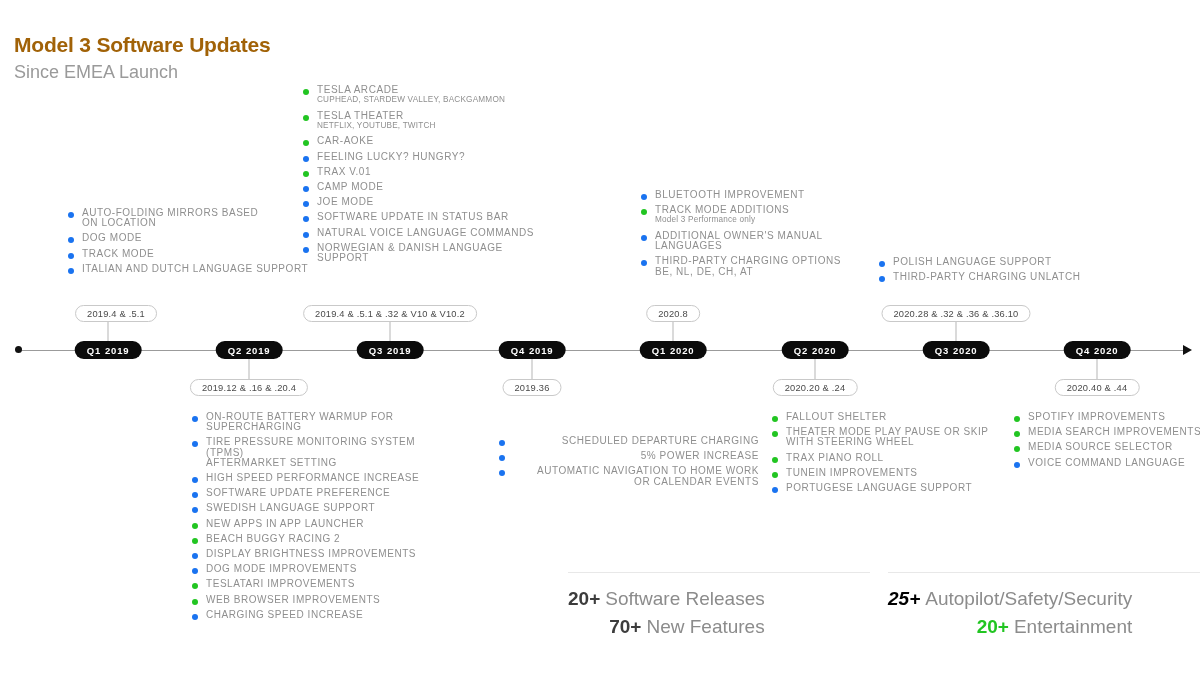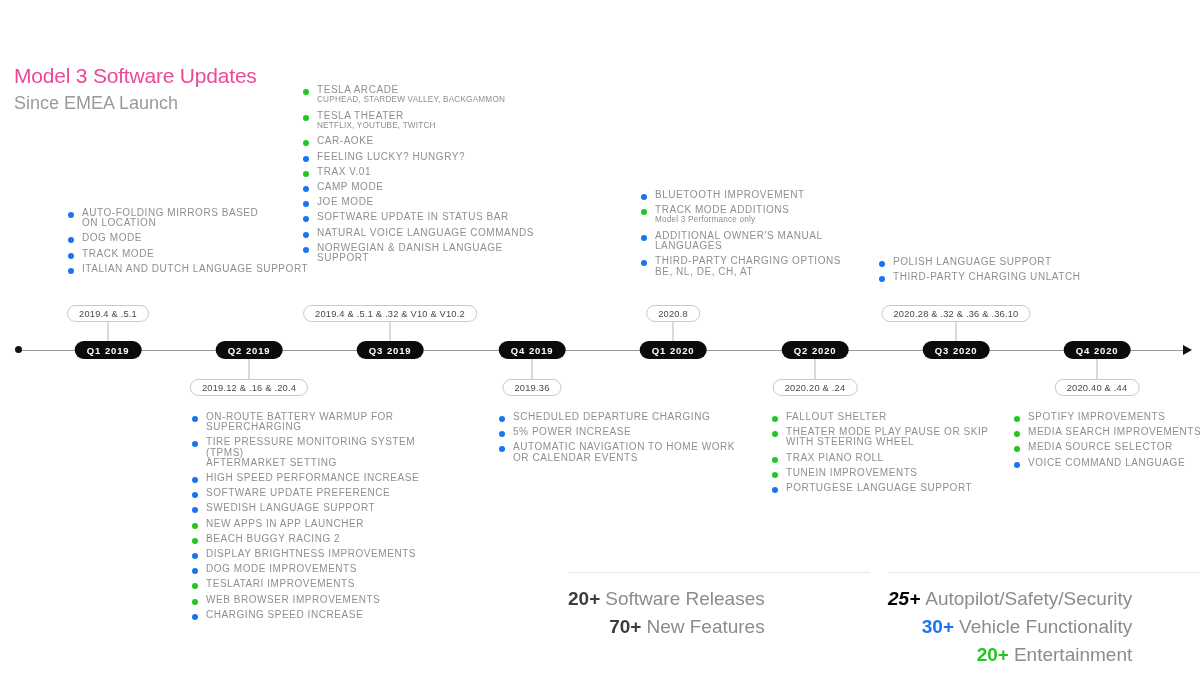--- a/index.html
+++ b/index.html
@@ -5,21 +5,21 @@
   html,body{margin:0;padding:0;}
   body{
     width:1200px;height:692px;background:#ffffff;
     font-family:"Liberation Sans","DejaVu Sans",sans-serif;
     color:#8c8c8c;overflow:hidden;position:relative;
   }
   .page{position:relative;width:1200px;height:692px;}
 
   
   .header{position:absolute;left:14px;top:32px;}
-  .title{font-size:21px;color:#ec4899;font-weight:400;letter-spacing:-0.2px;line-height:26px;margin-top:31px;}
+  .title{font-size:21px;color:#a16207;font-weight:700;letter-spacing:-0.2px;line-height:26px;}
   .subtitle{font-size:18px;color:#9a9a9a;font-weight:400;line-height:24px;margin-top:2px;}
 
   
   .cluster{position:absolute;}
   .feat{position:relative;padding-left:14px;margin-bottom:5px;}
   .feat .dot{
     position:absolute;left:0;top:4px;width:6px;height:6px;border-radius:50%;
   }
   .feat .lbl{
     display:block;font-size:10px;letter-spacing:0.55px;color:#8f8f8f;
@@ -181,21 +181,21 @@
       </div>
       <div class="feat">
         <span class="dot" style="background: rgb(26, 115, 240);"></span>
         <span class="lbl">NATURAL VOICE LANGUAGE COMMANDS</span>
       </div>
       <div class="feat">
         <span class="dot" style="background: rgb(26, 115, 240);"></span>
         <span class="lbl">NORWEGIAN &amp; DANISH LANGUAGE SUPPORT</span>
       </div>
     </div>
-  <div class="cluster" style="left:499px;top:412px;width:260px;">
+  <div class="cluster" style="left:499px;top:436px;width:260px;text-align:right;">
       <div class="feat">
         <span class="dot" style="background: rgb(26, 115, 240);"></span>
         <span class="lbl">SCHEDULED DEPARTURE CHARGING</span>
       </div>
       <div class="feat">
         <span class="dot" style="background: rgb(26, 115, 240);"></span>
         <span class="lbl">5% POWER INCREASE</span>
       </div>
       <div class="feat">
         <span class="dot" style="background: rgb(26, 115, 240);"></span>
@@ -280,21 +280,21 @@
     <div class="axis-line"></div>
     <div class="axis-start"></div>
     <div class="axis-arrow"></div>
   </div>
 
   <div id="timeline-layer">
       <div class="node" style="left: 108px;">
         <span class="q">Q1</span>
         <span>2019</span>
       </div>
-      <div class="pill" style="left: 108px; top: 305px; text-align: right;">
+      <div class="pill" style="left: 116px; top: 305px; text-align: right;">
         <span>2019.4 &amp; .5.1</span>
       </div>
       <div class="conn" style="left: 108px; top: 322px; height: 19px;"></div>
       <div class="node" style="left: 249px;">
         <span class="q">Q2</span>
         <span>2019</span>
       </div>
       <div class="pill" style="left: 249px; top: 379px;">
         <span>2019.12 &amp; .16 &amp; .20.4</span>
       </div>
@@ -351,17 +351,16 @@
 
   <div class="divider" style="left:568px;top:572px;width:302px;"></div>
   <div class="divider" style="left:888px;top:572px;width:312px;"></div>
 
   <div class="sumblock" style="left:568px;top:585px;" id="summary-left">
       <div class="sumline"><span class="num grey">20+</span><span>Software Releases</span></div>
       <div class="sumline"><span class="num grey">70+</span><span>New Features</span></div>
     </div>
   <div class="sumblock" style="left:888px;top:585px;" id="summary-right">
       <div class="sumline"><span class="num grey2">25+</span><span>Autopilot/Safety/Security</span></div>
-      <div class="sumline"><span class="num blue">30+</span><span>Vehicle Functionality</span></div>
       <div class="sumline"><span class="num green">20+</span><span>Entertainment</span></div>
     </div>
 
 </div>
 
 </body></html>

